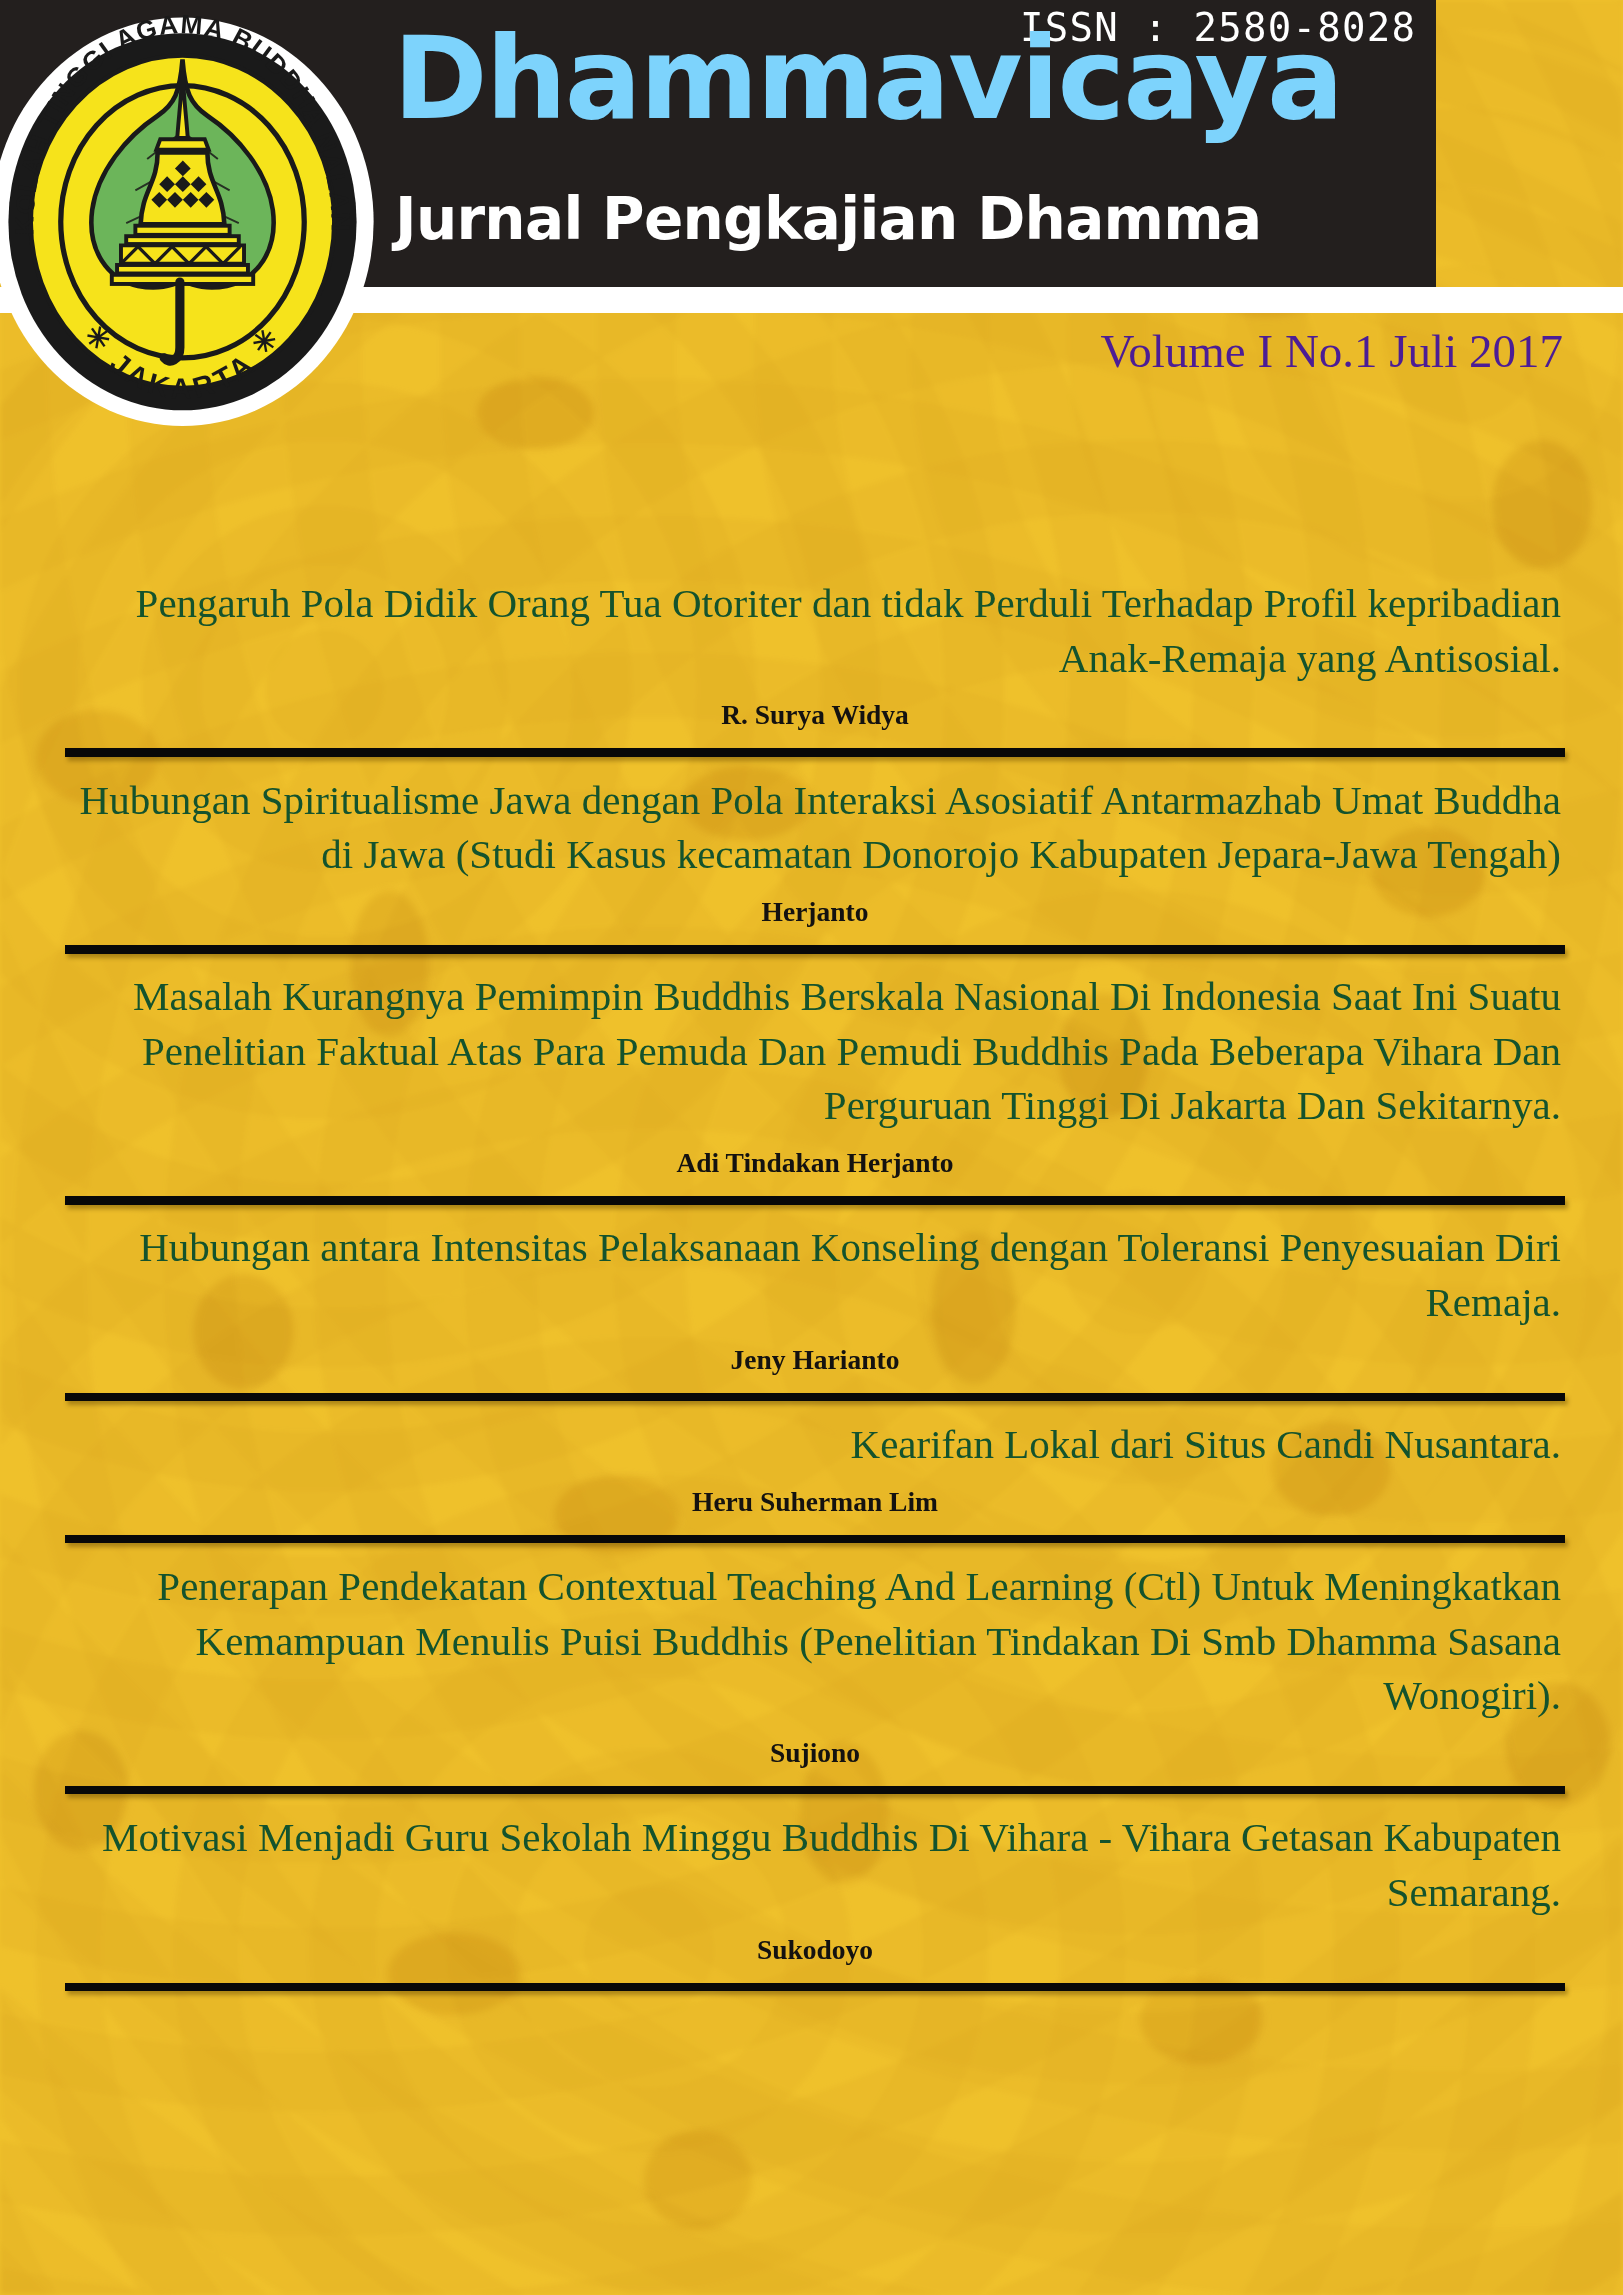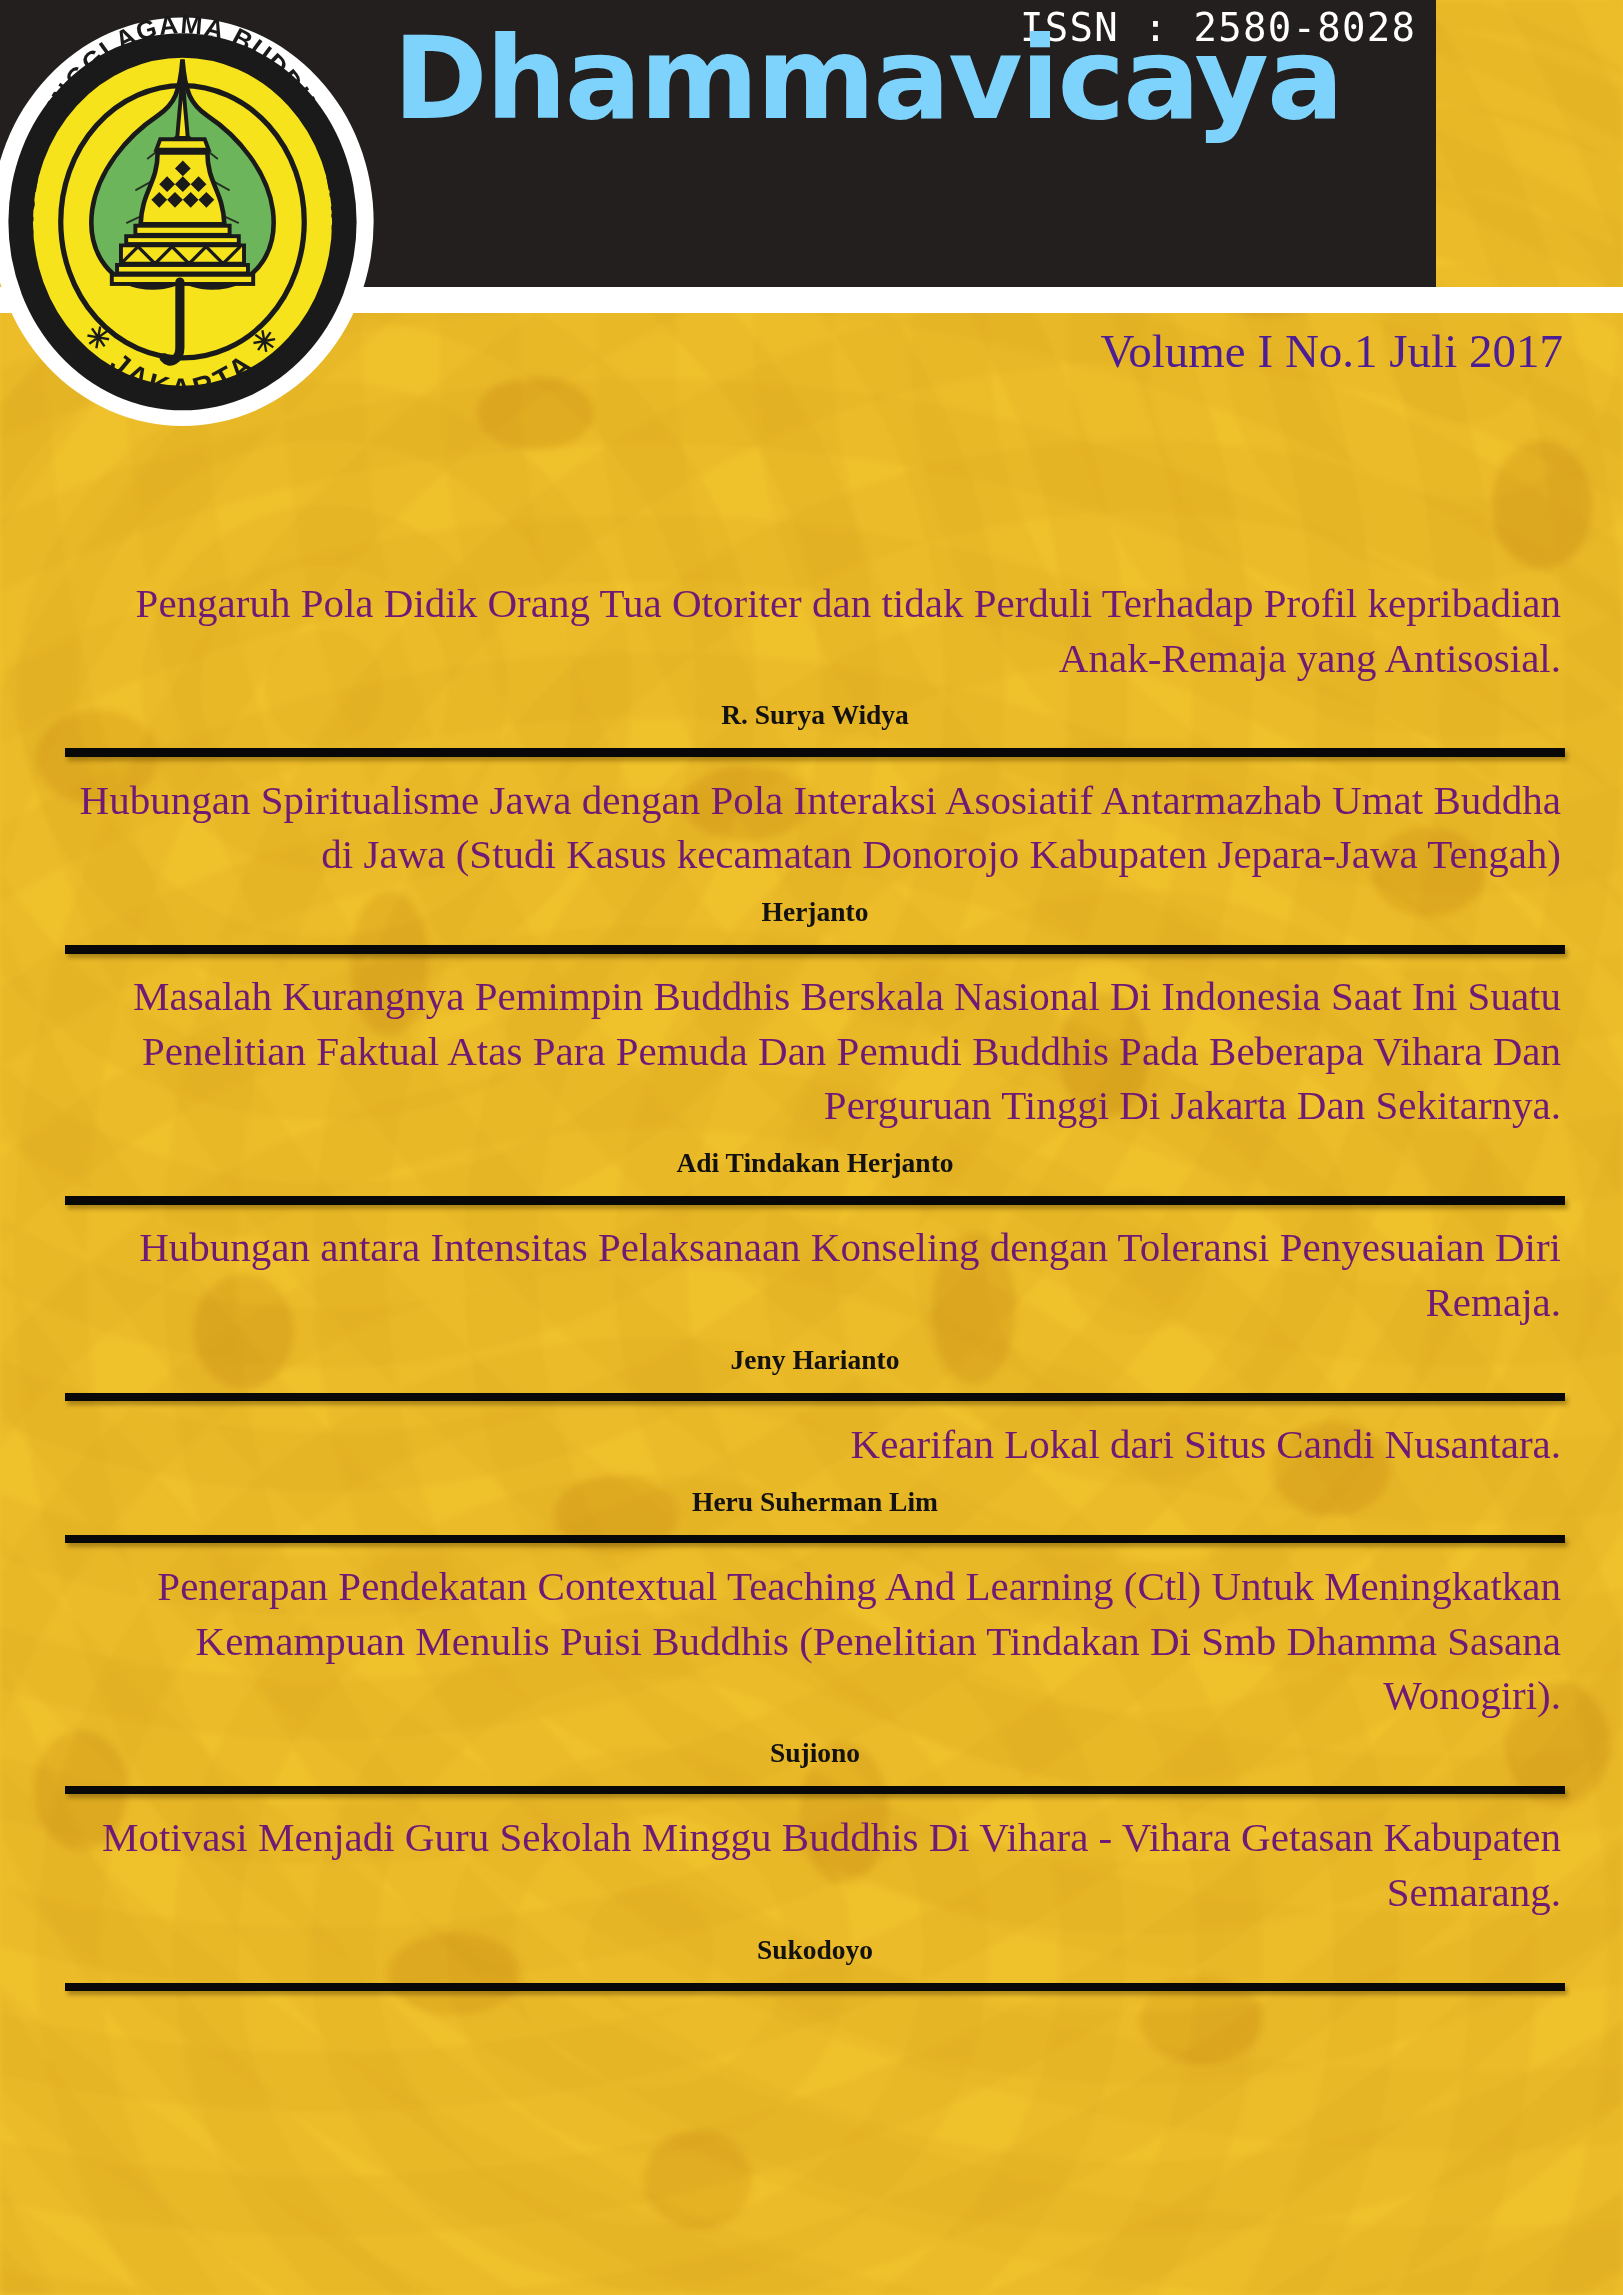--- a/index.html
+++ b/index.html
@@ -97,21 +97,21 @@
     font-size:47px;color:#4c1d95;white-space:nowrap;z-index:6;
   }
 
   
   #articles{
     position:absolute;left:0;top:576px;width:1623px;z-index:6;
   }
   .art{ position:relative; padding:0 62px 0 69px; }
   .art .title{
     text-align:right;font-size:41px;line-height:1.33;
-    color:#701a75;
+    color:#14532d;
   }
   .art .author{
     text-align:center;font-size:27.5px;font-weight:bold;
     color:#141210;margin-top:14.4px;
   }
   .rule{
     height:8.5px;background:#080808;
     margin:17px 58px 15.7px 65px;
     box-shadow:2.6px 3.9px 4.6px rgba(100,70,0,.45);
   }
@@ -122,20 +122,21 @@
 <div id="cover">
 
   <div class="damask"></div>
   <div class="damask2"></div>
 
   <div id="whitegap"></div>
 
   <div id="header">
     <div id="issn">ISSN : 2580-8028</div>
     <div id="jtitle">Dhammavicaya</div>
+    <div id="jsub">Jurnal Pengkajian Dhamma</div>
   </div>
 
   <div id="logo">
     <svg viewBox="0 0 600 660" width="393" height="432" xmlns="http://www.w3.org/2000/svg">
       <defs>
         <path id="arcTop" d="M 72 360 A 228 300 0 0 1 528 360" fill="none"></path>
         <path id="arcBot" d="M 108 360 A 192 258 0 0 0 492 360" fill="none"></path>
       </defs>
 
       <ellipse cx="300" cy="348" rx="292" ry="312" fill="#FFFFFF"></ellipse>

